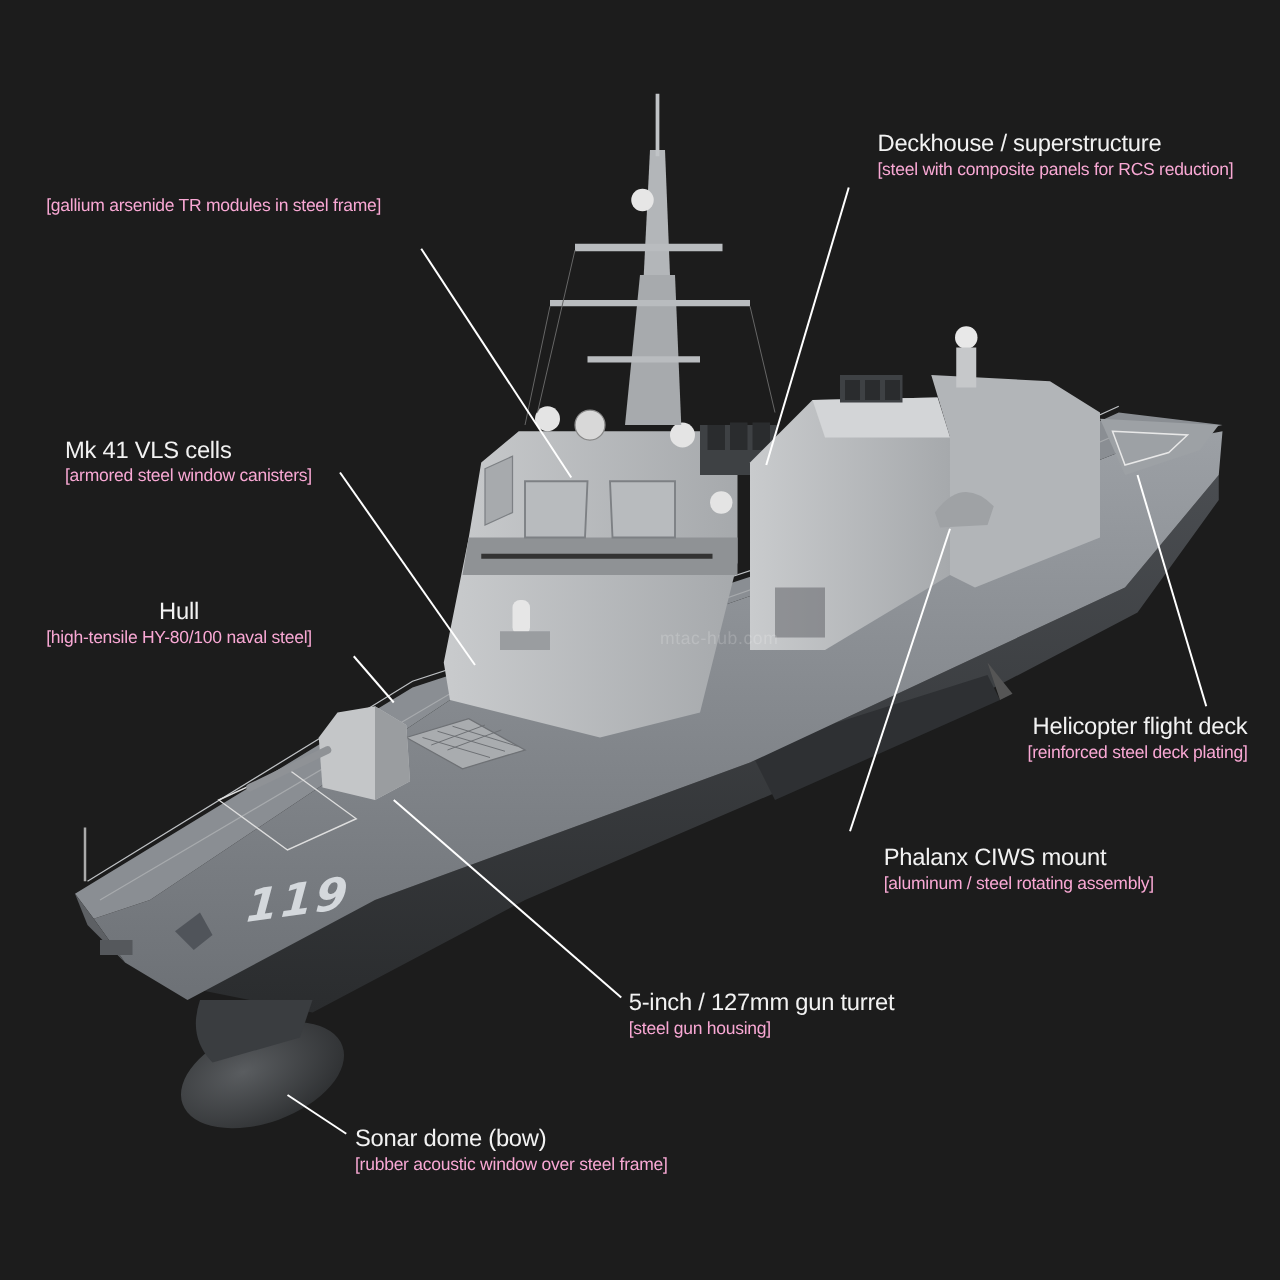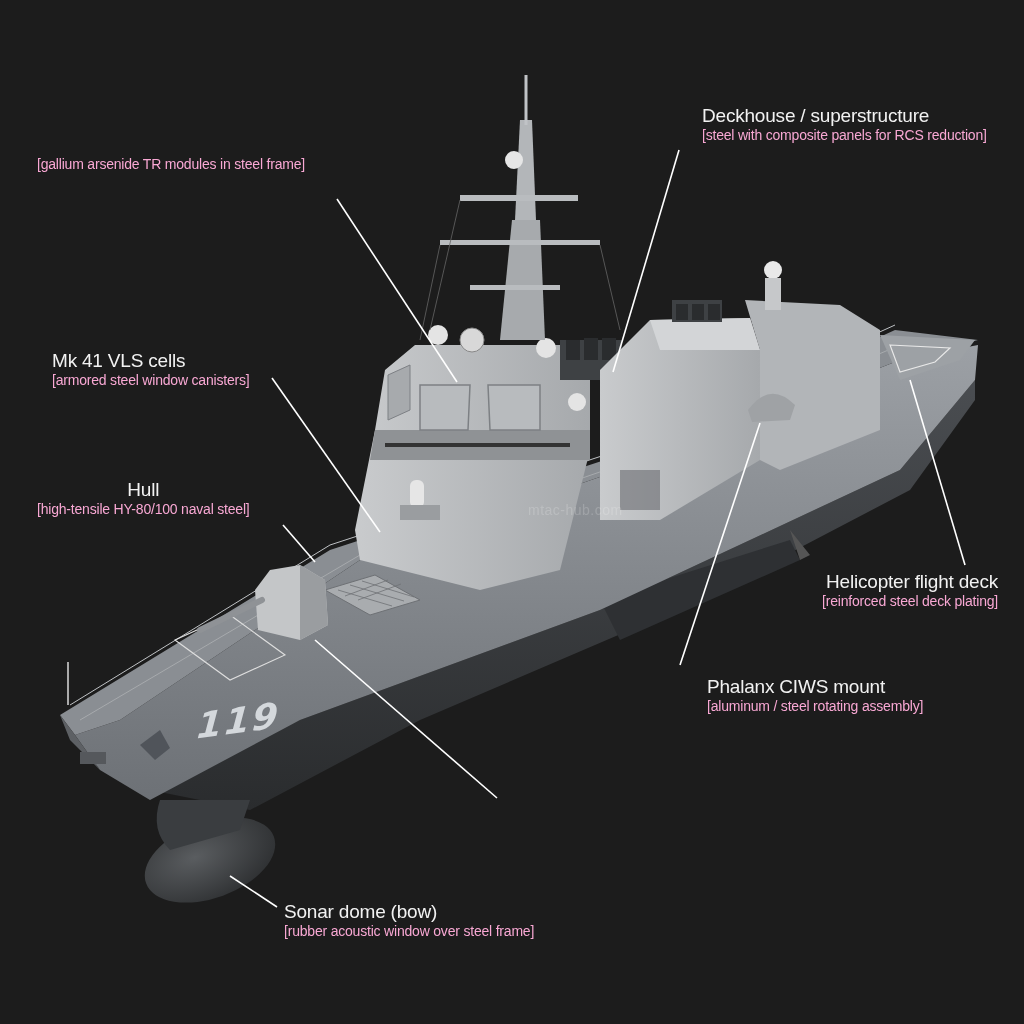--- a/index.html
+++ b/index.html
@@ -185,18 +185,22 @@
   <div class="callout right" style="right:26px; top:571px;">
     <span class="title">Helicopter flight deck</span>
     <span class="sub">[reinforced steel deck plating]</span>
   </div>
 
   <div class="callout" style="left:666px; top:676px;margin-left:41px;">
     <span class="title">Phalanx CIWS mount</span>
     <span class="sub">[aluminum / steel rotating assembly]</span>
   </div>
 
+  <div class="callout" style="left:503px; top:792px;">
+    <span class="title">5-inch / 127mm gun turret</span>
+    <span class="sub">[steel gun housing]</span>
+  </div>
 
   <div class="callout" style="left:284px; top:901px;">
     <span class="title">Sonar dome (bow)</span>
     <span class="sub">[rubber acoustic window over steel frame]</span>
   </div>
 </div>
 
 </body></html>

